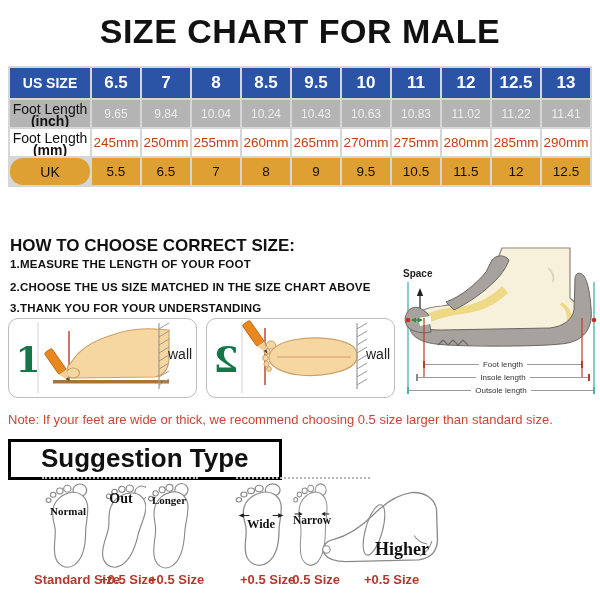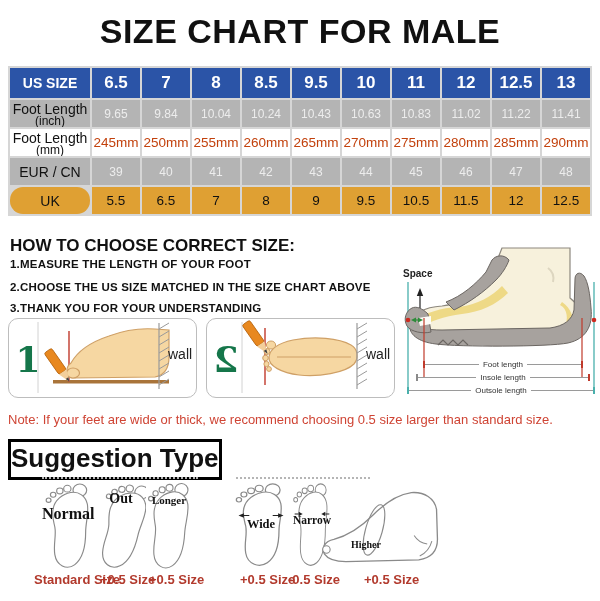--- a/index.html
+++ b/index.html
@@ -16,21 +16,21 @@
   #size-table th,#size-table td{text-align:center;vertical-align:middle;padding:0;overflow:hidden;}
   tr.row-header th,tr.row-header td{background:#2b54a7;color:#fff;font-weight:bold;font-size:17px;height:30px;}
   tr.row-gray th{background:#b4b4b4;color:#111;font-weight:400;}
   tr.row-gray td{background:#b4b4b4;color:#ededed;font-size:12px;height:27px;}
   tr.row-white th{background:#fff;color:#111;font-weight:400;}
   tr.row-white td{background:#fff;color:#c2410c;font-size:13.5px;height:27px;}
   tr.row-orange th{background:#dfa033;color:#111;font-weight:400;font-size:14px;border-radius:13px;}
   tr.row-orange td{background:#dfa033;color:#111;font-size:13.5px;height:27px;}
   #size-table th .lbl{font-size:14px;line-height:14px;}
   tr.row-header th .lbl{font-size:17px;line-height:30px;}
-  #size-table th .sub{font-size:12px;line-height:10px;font-weight:400;}
+  #size-table th .sub{font-size:14px;line-height:10px;font-weight:700;}
 
   
   #howto-heading{left:10px;top:236px;font-size:17px;font-weight:800;}
   .step{left:10px;font-size:11.5px;font-weight:600;letter-spacing:.2px;}
 
   
   .mbox{border:1.5px solid #bdbdbd;border-radius:10px;width:189px;height:80px;box-sizing:border-box;background:#fff;}
   .mbox .num{position:absolute;left:6px;top:20px;width:26px;text-align:center;font-family:"DejaVu Serif",serif;
              font-size:36px;font-weight:900;color:#15764a;line-height:40px;}
   .mbox .num.flip{transform:scaleX(-1);}
@@ -38,21 +38,21 @@
 
   
   .dim{position:absolute;display:flex;align-items:center;height:10px;font-size:8px;color:#333;white-space:nowrap;}
   .dim .dl{flex:1;height:1px;background:#9a9a9a;}
   .dim .dtext{padding:0 4px;}
   .dim .tick{width:2px;height:7px;}
   .tick.red{background:#c0392b;} .tick.gray{background:#8a8a8a;} .tick.teal{background:#49b0ac;}
 
   
   #note{left:8px;top:412px;width:592px;font-size:13px;color:#cf4434;}
-  #suggestion-heading{left:8px;top:439px;border:3px solid #000;padding:1px 0 3px;font-size:26px;font-weight:800;background:#fff;}
+  #suggestion-heading{left:8px;top:439px;border:3px solid #000;padding:1px 30px 3px;font-size:26px;font-weight:800;background:#fff;}
   .dotline{border-top:2px dotted #b5b5b5;height:0;}
   .type-label{position:absolute;font-weight:bold;color:#111;text-align:center;white-space:nowrap;font-family:Liberation Serif, serif;}
   .size-label{position:absolute;font-size:13px;font-weight:600;color:#b23a2d;text-align:center;white-space:nowrap;}
   svg{display:block;}
 </style>
 </head>
 <body>
 
 <div id="page">
 
@@ -125,35 +125,20 @@
           <td>245mm</td>
           <td>250mm</td>
           <td>255mm</td>
           <td>260mm</td>
           <td>265mm</td>
           <td>270mm</td>
           <td>275mm</td>
           <td>280mm</td>
           <td>285mm</td>
           <td>290mm</td>
-        </tr>
-        <tr class="row-gray">
-          <th>
-            <div class="lbl">EUR / CN</div>
-          </th>
-          <td>39</td>
-          <td>40</td>
-          <td>41</td>
-          <td>42</td>
-          <td>43</td>
-          <td>44</td>
-          <td>45</td>
-          <td>46</td>
-          <td>47</td>
-          <td>48</td>
         </tr>
         <tr class="row-orange">
           <th>
             <div class="lbl">UK</div>
           </th>
           <td>5.5</td>
           <td>6.5</td>
           <td>7</td>
           <td>8</td>
           <td>9</td>
@@ -288,26 +273,26 @@
     <polygon points="16,44 10,41 10,47" fill="#222"></polygon>
       <polygon points="44,44 50,41 50,47" fill="#222"></polygon>
   </svg>
   <svg class="abs" style="left:318px;top:487px" width="126" height="84" viewBox="0 0 135 90">
     <path d="M7,72 C3,66 7,58 17,56 C33,52 47,42 59,30 C71,18 84,8 100,6 C114,5 125,12 127,24 L128,56 C128,68 122,76 108,78 L30,80 C18,80 11,78 7,72 Z" fill="#fff" stroke="#8a8a8a" stroke-width="1.4"></path>
     <circle cx="9" cy="67" r="4" fill="#fff" stroke="#8a8a8a" stroke-width="1.2"></circle>
     <path d="M103,52 q5,8 14,9 M122,58 q-3,11 -13,16" fill="none" stroke="#8a8a8a" stroke-width="1.1"></path>
     <ellipse cx="60" cy="46" rx="9" ry="28" transform="rotate(16 60 46)" fill="none" stroke="#8a8a8a" stroke-width="1.2"></ellipse>
   </svg>
 
-  <span class="type-label" style="left:42px;top:505px;width:52px;font-size:16px">Normal</span>
+  <span class="type-label" style="left:42px;top:505px;width:52px;font-size:11px">Normal</span>
   <span class="type-label" style="left:95px;top:491px;width:52px;font-size:14px">Out</span>
   <span class="type-label" style="left:143px;top:494px;width:52px;font-size:11px">Longer</span>
   <span class="type-label" style="left:234px;top:517px;width:54px;font-size:12.5px">Wide</span>
   <span class="type-label" style="left:284px;top:514px;width:56px;font-size:11.5px">Narrow</span>
-  <span class="type-label" style="left:336px;top:539px;width:60px;font-size:10px">Higher</span>
+  <span class="type-label" style="left:372px;top:539px;width:60px;font-size:18px">Higher</span>
 
   <span class="size-label" style="left:34px;top:572px;width:74px">Standard Size</span>
   <span class="size-label" style="left:100px;top:572px;width:48px">+0.5 Size</span>
   <span class="size-label" style="left:149px;top:572px;width:48px">+0.5 Size</span>
   <span class="size-label" style="left:240px;top:572px;width:48px">+0.5 Size</span>
   <span class="size-label" style="left:288px;top:572px;width:48px">-0.5 Size</span>
   <span class="size-label" style="left:364px;top:572px;width:48px">+0.5 Size</span>
 
 </div>
 

